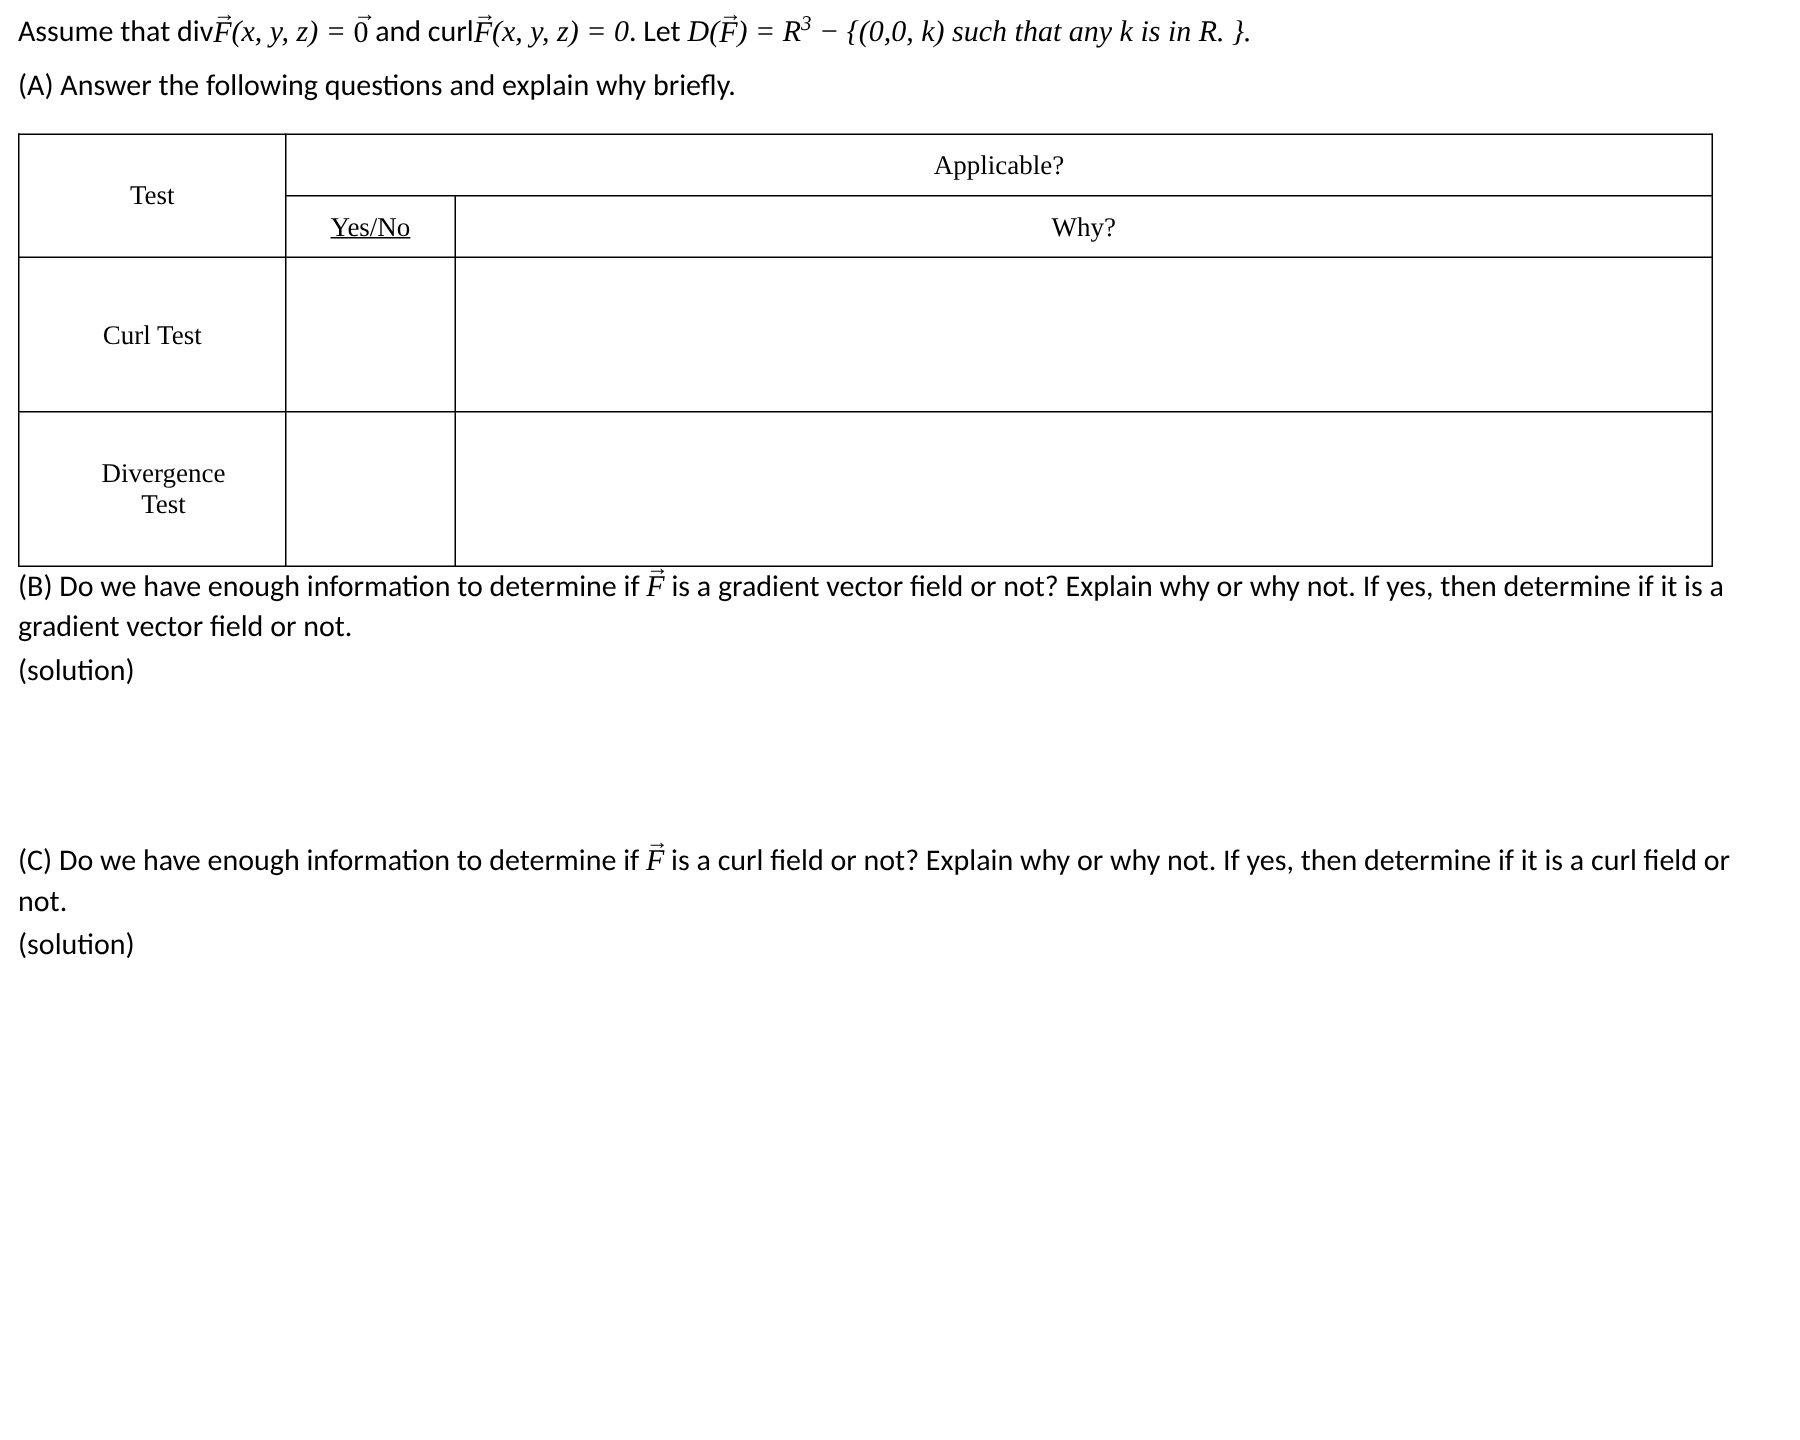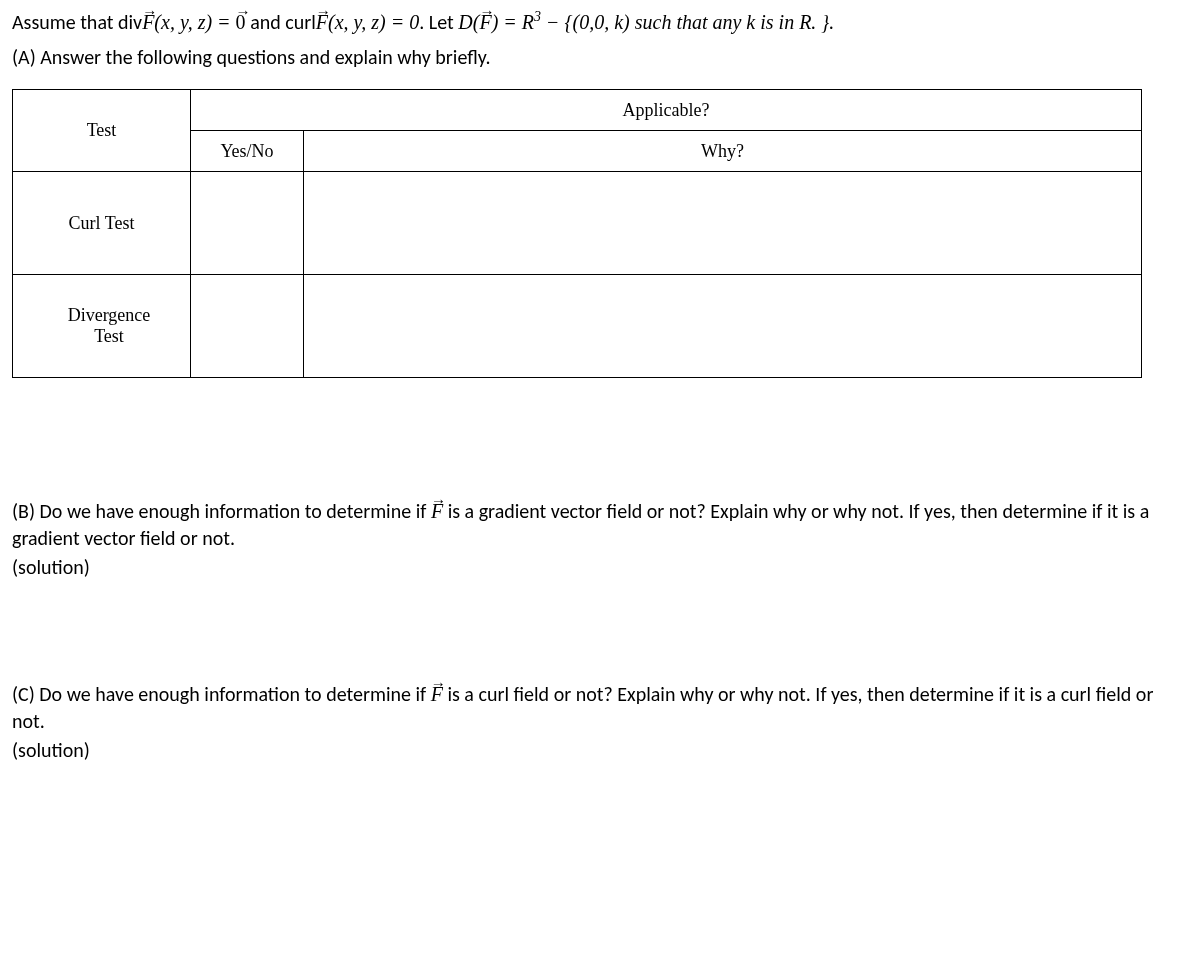--- a/index.html
+++ b/index.html
@@ -39,25 +39,25 @@
     margin-top: 18px;
     font-family: "Times New Roman", serif;
     font-size: 18px;
   }
   table.test-table td {
     border: 1.5px solid #000;
     text-align: center;
     vertical-align: middle;
   }
   .col-test { width: 160px; }
-  .col-yn { width: 110px; }
+  .col-yn { width: 110px; text-decoration: underline; }
   .row-hdr1 td { height: 38px; }
   .row-hdr2 td { height: 38px; }
   .row-body td { height: 100px; margin-left: 38px; }
-  .section { margin-top: 120px; }
+  .section { }
   .section-c { margin-top: 100px; }
 </style>
 </head>
 <body>
 
 <div>
   <span>Assume that div</span><span class="math"><span class="vec">F</span></span><span class="math">(x, y, z) = </span><span class="math"><span class="vec"><span class="rm">0</span></span></span><span> and curl</span><span class="math"><span class="vec">F</span></span><span class="math">(x, y, z) = </span><span class="math rm">0</span><span>. Let </span><span class="math">D</span><span class="math rm">(</span><span class="math"><span class="vec">F</span></span><span class="math rm">)</span><span class="math"> = R</span><sup class="math rm">3</sup><span class="math"> − {(0,0, k) such that any k is in R. }.</span>
 </div>
 
 <div style="margin-top:8px;">(A) Answer the following questions and explain why briefly.</div>

